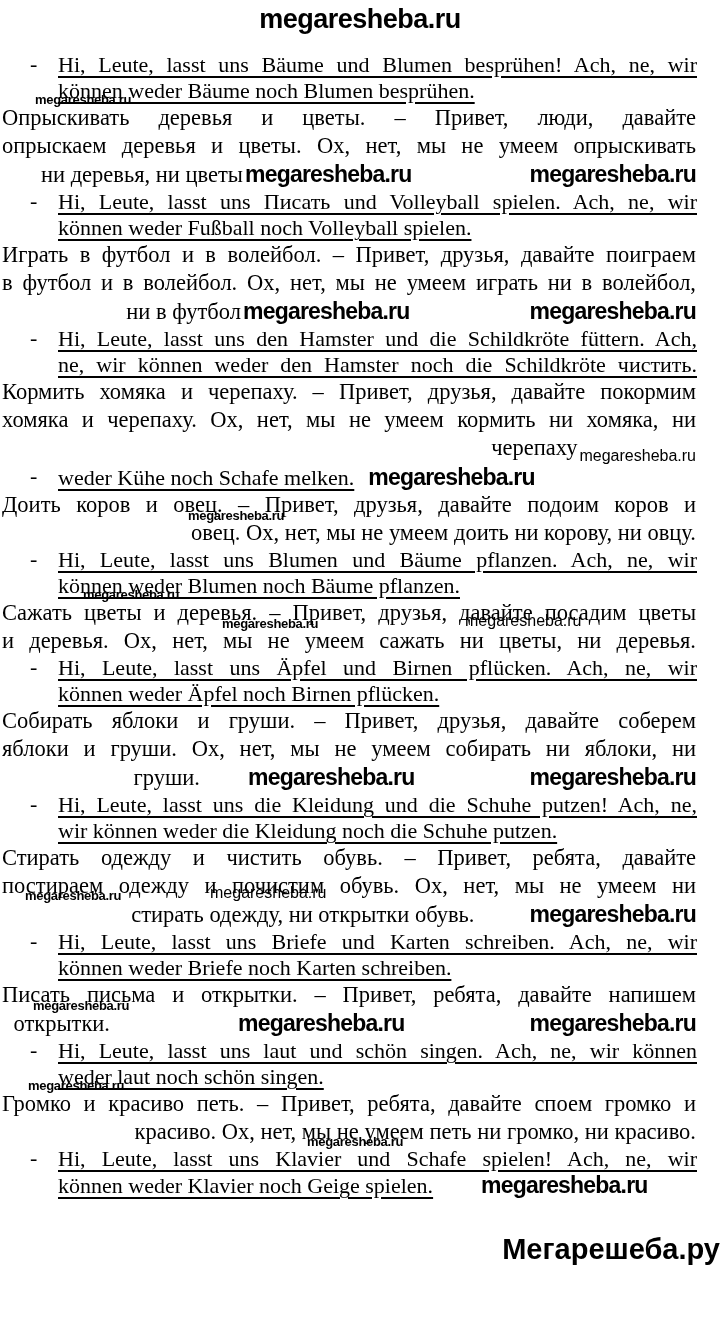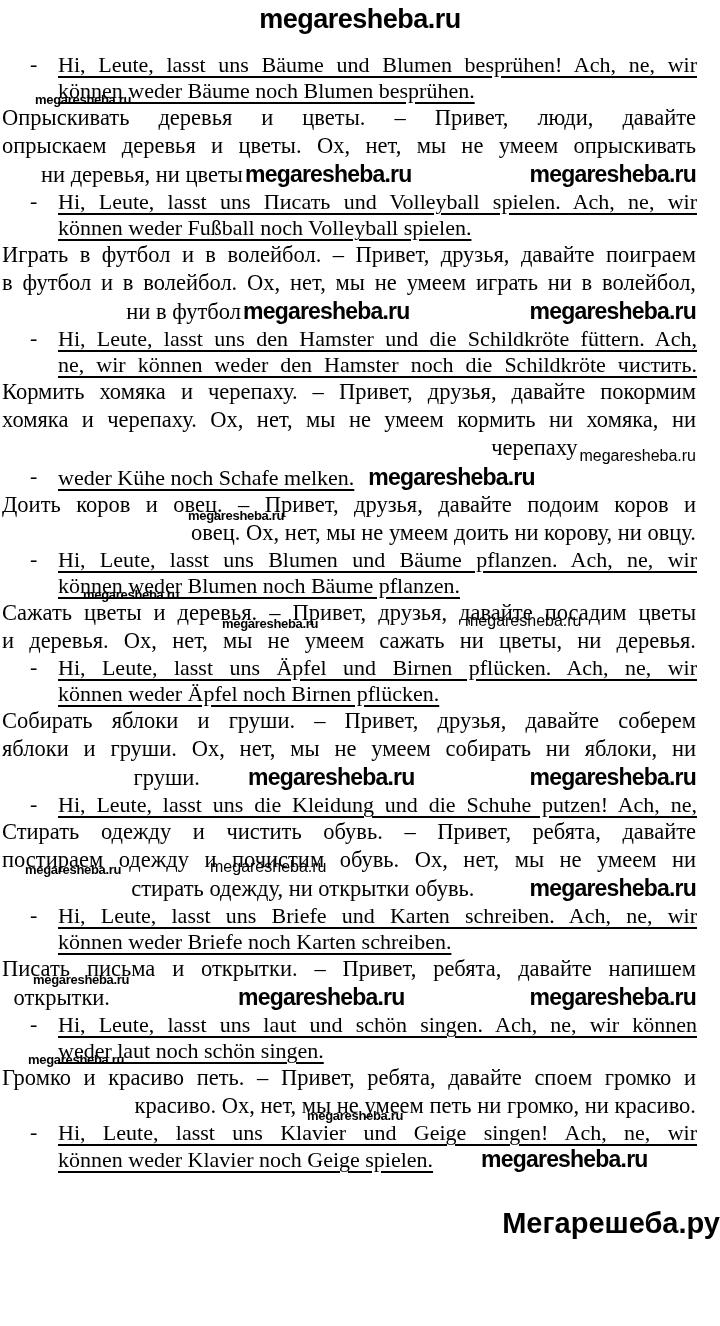--- a/index.html
+++ b/index.html
@@ -124,20 +124,21 @@
       <div class="rblock">
         <div class="rline justify"><span class="txt">Собирать яблоки и груши. – Привет, друзья, давайте соберем</span></div>
         <div class="rline justify"><span class="txt">яблоки и груши. Ох, нет, мы не умеем собирать ни яблоки, ни</span></div>
         <div class="rline natural"><span class="txt">груши.</span><span class="wm large tail" style="margin-left: 48px;">megaresheba.ru</span><span class="wm large tail" style="margin-left: 115px;">megaresheba.ru</span></div>
       </div>
     </div>
     <div class="section">
       <div class="gblock">
         <span class="bullet">-</span>
         <div class="gline justify"><span class="txt">Hi, Leute, lasst uns die Kleidung und die Schuhe putzen!  Ach, ne,</span></div>
+        <div class="gline natural"><span class="txt">wir können weder die Kleidung noch die Schuhe putzen.</span></div>
       </div>
       <div class="rblock">
         <div class="rline justify"><span class="txt">Стирать одежду и чистить обувь. – Привет, ребята, давайте</span></div>
         <div class="rline justify"><span class="txt">постираем одежду и почистим обувь. Ох, нет, мы не умеем ни</span></div>
         <div class="rline natural"><span class="txt">стирать одежду, ни открытки обувь.</span><span class="wm large tail" style="margin-left: 55px;">megaresheba.ru</span></div>
         <span class="wm small float" style="left: 23px; top: 45px;">megaresheba.ru</span>
         <span class="wm medium float" style="left: 208px; top: 41px;">megaresheba.ru</span>
       </div>
     </div>
     <div class="section">
@@ -160,20 +161,20 @@
       </div>
       <div class="rblock">
         <div class="rline justify"><span class="txt">Громко и красиво петь. – Привет, ребята, давайте споем громко и</span></div>
         <div class="rline natural"><span class="txt">красиво. Ох, нет, мы не умеем петь ни громко, ни красиво.</span></div>
         <span class="wm small float" style="left: 26px; top: -11px;">megaresheba.ru</span>
       </div>
     </div>
     <div class="section">
       <div class="gblock">
         <span class="bullet">-</span>
-        <div class="gline justify"><span class="txt">Hi, Leute, lasst uns Klavier und Geige singen! Ach, ne, wir</span></div>
+        <div class="gline justify"><span class="txt">Hi, Leute, lasst uns Klavier und Schafe spielen! Ach, ne, wir</span></div>
         <div class="gline natural"><span class="txt">können weder Klavier noch Geige spielen.</span><span class="wm large tail" style="margin-left: 48px;">megaresheba.ru</span></div>
         <span class="wm small float" style="left: 249px; top: -11px;">megaresheba.ru</span>
       </div>
     </div>
   </div>
 
 <div class="footer">Мегарешеба.ру</div>
 
 </body></html>

